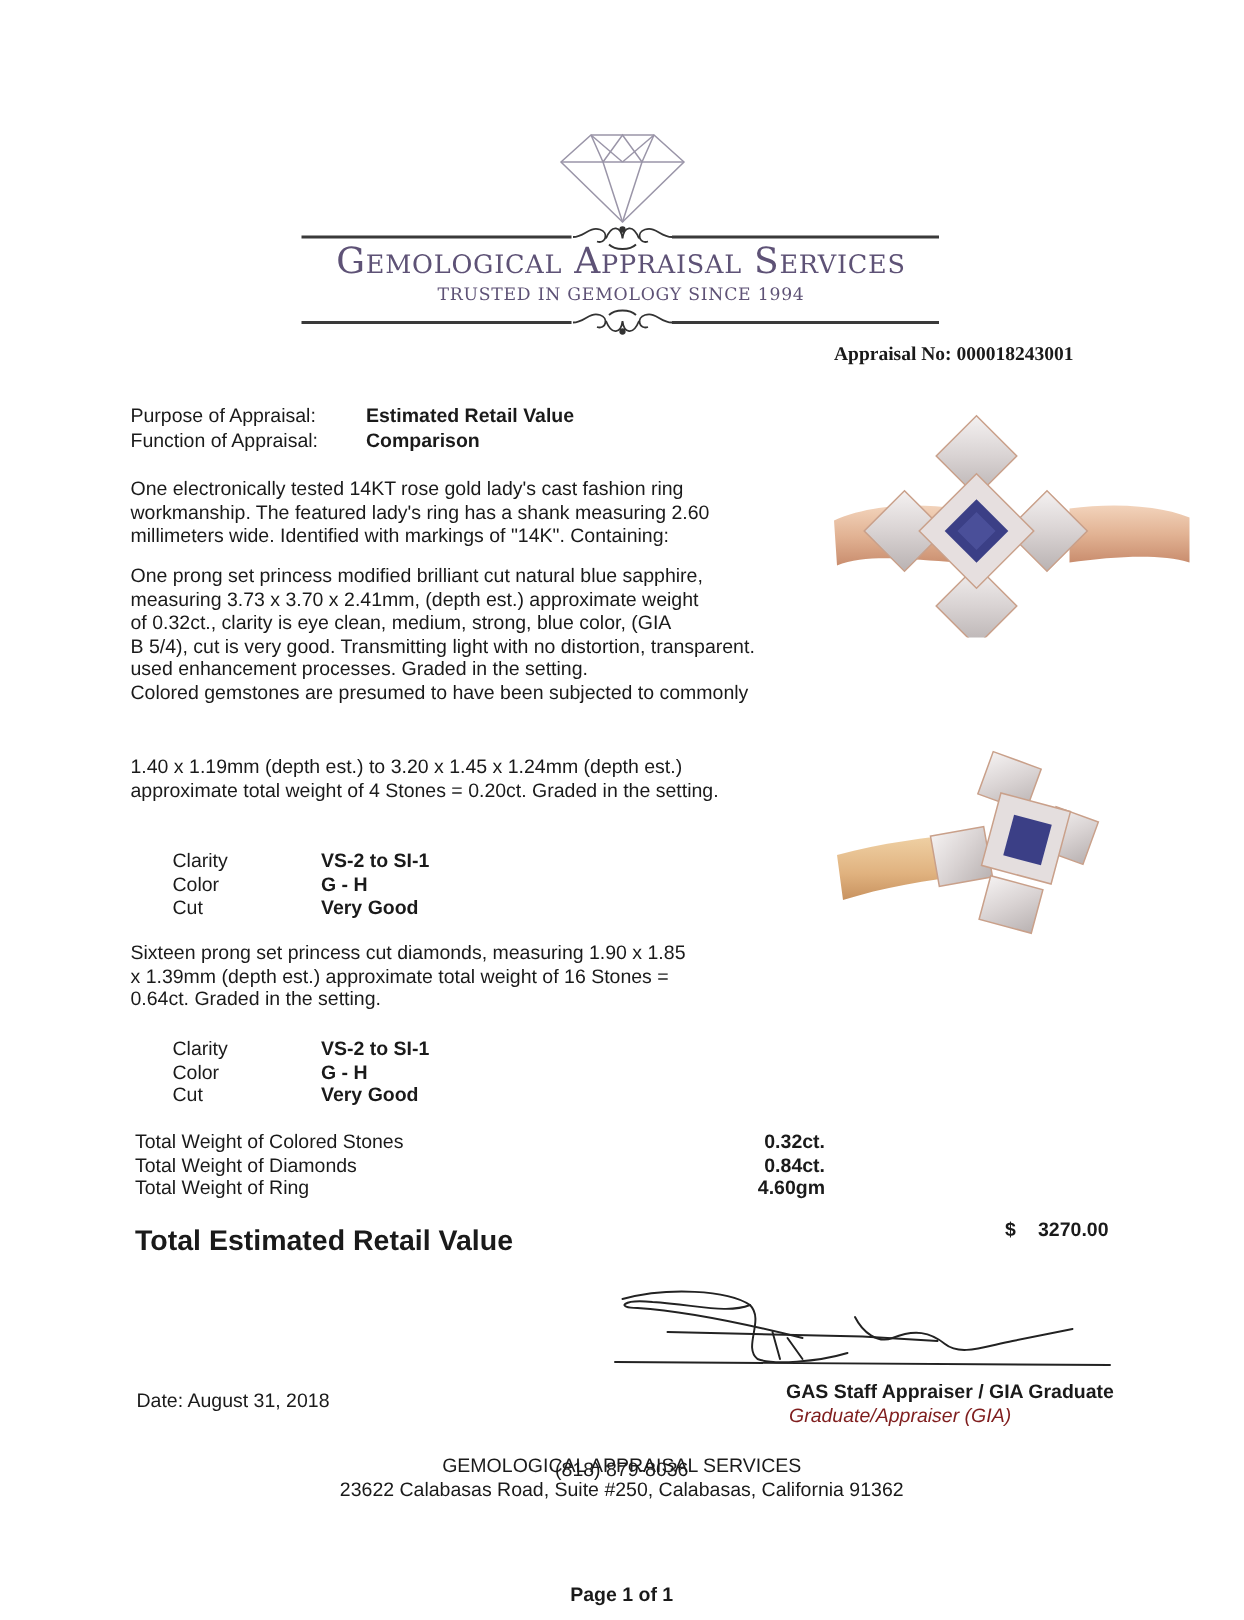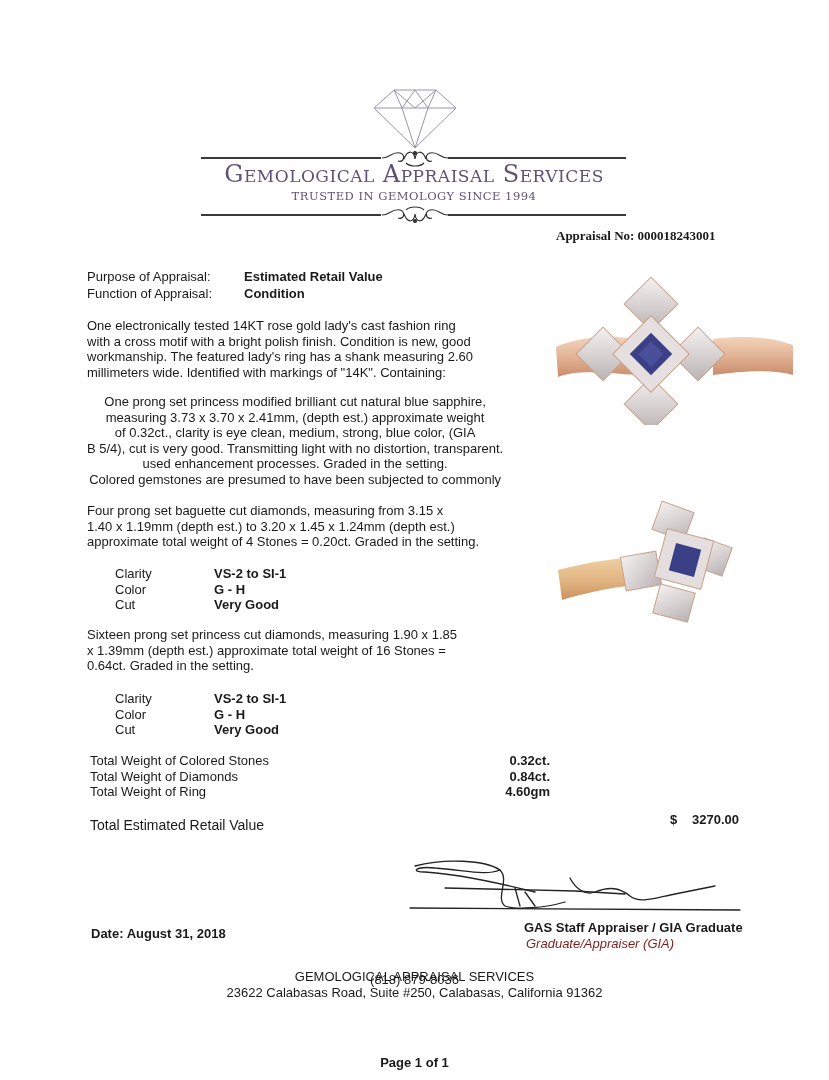--- a/index.html
+++ b/index.html
@@ -34,41 +34,41 @@
     .b { font-weight: bold; }
 
     #purpose-label { left: 87px; top: 269px; }
     #purpose-value { left: 244px; top: 269px; }
     #function-label { left: 87px; top: 286px; }
     #function-value { left: 244px; top: 286px; }
 
     .para { left: 87px; font-size: 13px; line-height: 15.6px; }
     .para div { white-space: nowrap; }
     #para-ring { top: 318px; }
-    #para-sapphire { top: 394px; text-align: center; }
+    #para-sapphire { top: 376px; }
     #para-baguette { top: 503px; }
     #para-princess { top: 627px; }
 
     .grade-table { left: 115px; font-size: 13px; line-height: 15.6px; }
     .grade-row { display: flex; }
     .grade-row .k { width: 99px; }
     .grade-row .v { font-weight: bold; }
     #grades-baguette { top: 566px; }
     #grades-princess { top: 691px; }
 
     #totals { left: 90px; top: 753px; font-size: 13px; line-height: 15.6px; }
     .total-row { position: relative; height: 15.6px; width: 460px; text-align: right; }
     .total-row .k { position: absolute; left: 0; white-space: nowrap; }
     .total-row .v { position: absolute; right: 0; font-weight: bold; white-space: nowrap; }
-    #retail-label { left: 90px; top: 817px; font-size: 14px; font-weight: normal; white-space: nowrap; }
+    #retail-label { left: 90px; top: 817px; font-size: 19px; font-weight: bold; white-space: nowrap; }
     #retail-currency { left: 670px; top: 812px; font-size: 13px; font-weight: bold; }
     #retail-value { left: 692px; top: 812px; font-size: 13px; font-weight: bold; }
 
     #signature { left: 405px; top: 858px; width: 340px; height: 60px; }
-    #date { left: 91px; top: 926px; font-size: 13px; font-weight: bold; white-space: nowrap; }
+    #date { left: 91px; top: 926px; font-size: 13px; font-weight: normal; white-space: nowrap; }
     #appraiser-title { left: 524px; top: 920px; font-size: 13px; font-weight: bold; white-space: nowrap; }
     #appraiser-sub { left: 526px; top: 936px; font-size: 13px; font-style: italic; color: #7f1d1d; white-space: nowrap; }
 
     .footer { left: 0; width: 829px; text-align: center; font-size: 13px; white-space: nowrap; }
     #footer-company { top: 969px; }
     #footer-address { top: 985px; }
     #footer-phone { top: 972px; }
     #footer-page { top: 1019px; font-weight: bold; margin-top: 36px; }
 
     
@@ -116,40 +116,38 @@
     <path d="M26,6 C30,2 40,2 44,6"></path>
     <circle cx="35" cy="17" r="1.5" fill="#333"></circle>
   </g>
 </svg>
 
 <div id="appraisal-no" class="abs">Appraisal No: 000018243001</div>
 
 <div id="purpose-label" class="abs txt">Purpose of Appraisal:</div>
 <div id="purpose-value" class="abs txt b">Estimated Retail Value</div>
 <div id="function-label" class="abs txt">Function of Appraisal:</div>
-<div id="function-value" class="abs txt b">Condition</div>
+<div id="function-value" class="abs txt b">Comparison</div>
 
 <div id="para-ring" class="abs para">
   <div>One electronically tested 14KT rose gold lady's cast fashion ring</div>
-  <div>with a cross motif with a bright polish finish. Condition is new, good</div>
   <div>workmanship. The featured lady's ring has a shank measuring 2.60</div>
   <div>millimeters wide. Identified with markings of "14K".  Containing:</div>
 </div>
 
 <div id="para-sapphire" class="abs para">
   <div>One prong set princess modified brilliant cut natural blue sapphire,</div>
   <div>measuring 3.73 x 3.70 x 2.41mm, (depth est.) approximate weight</div>
   <div>of 0.32ct., clarity is eye clean, medium, strong, blue color, (GIA</div>
   <div>B 5/4), cut is very good. Transmitting light with no distortion, transparent.</div>
   <div>used enhancement processes. Graded in the setting.</div>
   <div>Colored gemstones are presumed to have been subjected to commonly</div>
 </div>
 
 <div id="para-baguette" class="abs para">
-  <div>Four prong set baguette cut diamonds, measuring from  3.15 x</div>
   <div>1.40 x 1.19mm  (depth est.) to  3.20 x 1.45 x 1.24mm (depth est.)</div>
   <div>approximate total weight of 4 Stones = 0.20ct. Graded in the setting.</div>
 </div>
 
 <div id="grades-baguette" class="abs grade-table">
   <div class="grade-row">
     <span class="k">Clarity</span>
     <span class="v">VS-2 to SI-1</span>
   </div>
   <div class="grade-row">

